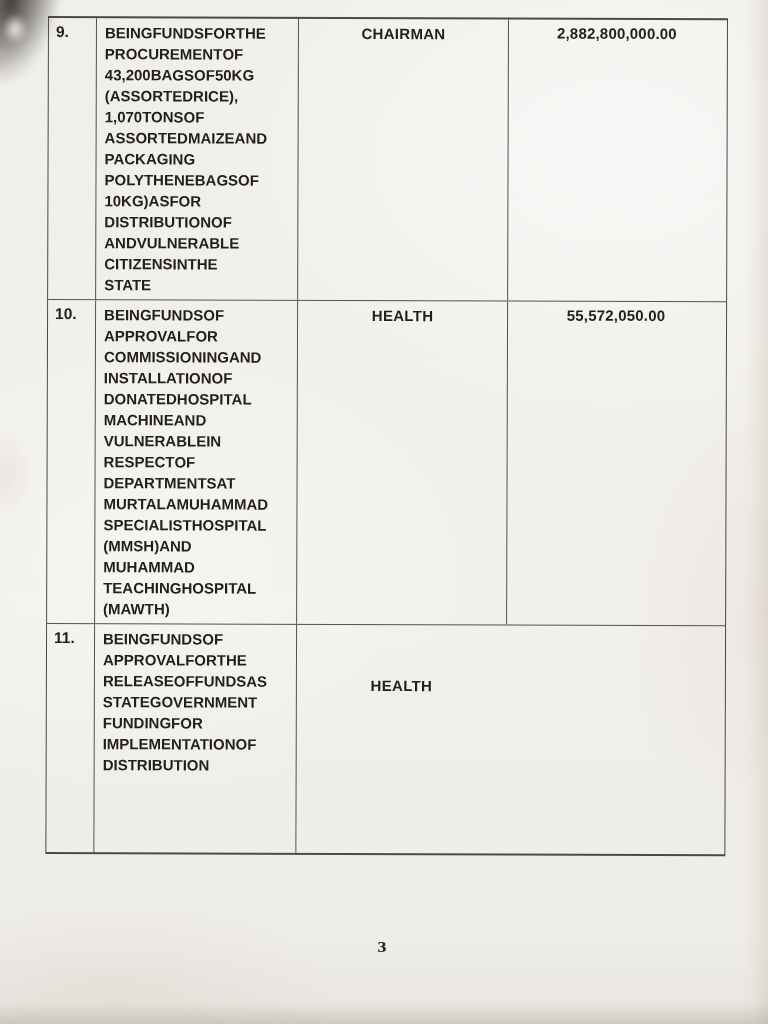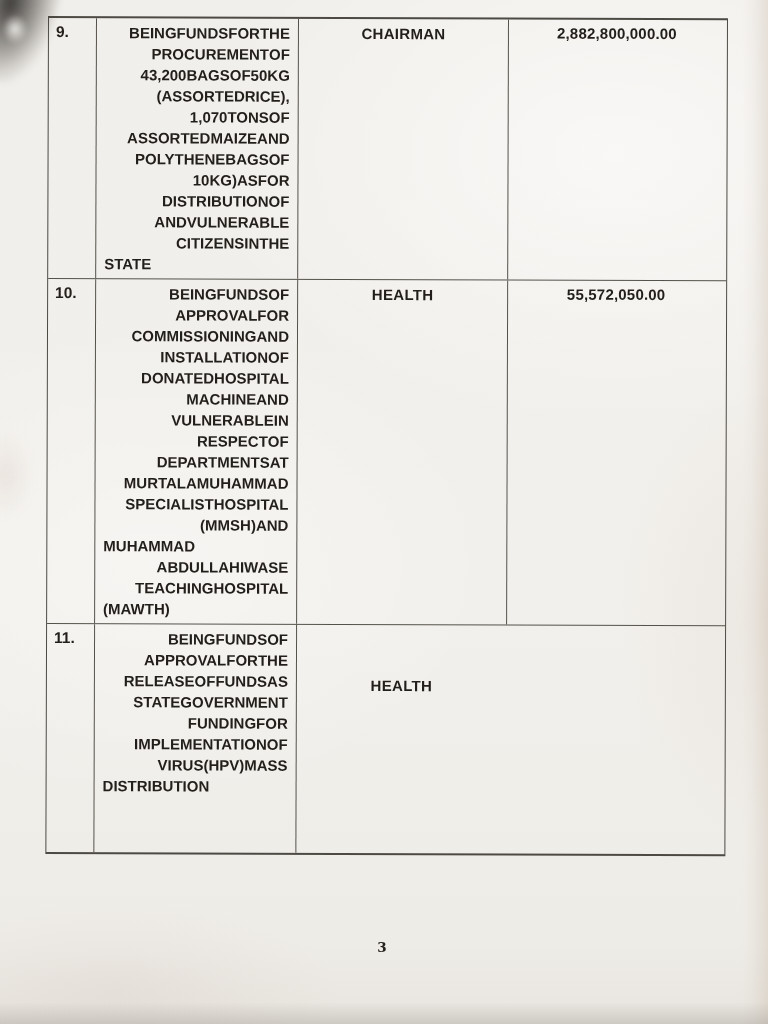--- a/index.html
+++ b/index.html
@@ -90,21 +90,21 @@
     padding: 5px 2px 0 7px;
     font-size: 15.5px;
     font-weight: bold;
   }
   .cell-desc {
     padding: 4px 8px 4px 8px;
     font-size: 15px;
     font-weight: bold;
     line-height: 21px;
   }
-  .dline { display: flex; justify-content: flex-end; }
+  .dline { display: flex; justify-content: flex-start; }
   .dline.single { justify-content: flex-start; }
   .dline span { white-space: pre; }
 
   .cell-ministry {
     padding-top: 6px;
     font-size: 15px;
     font-weight: bold;
     text-align: center;
     letter-spacing: 0.3px;
   }
@@ -166,20 +166,23 @@
           </div>
           <div class="dline">
             <span>1,070</span>
             <span>TONS</span>
             <span>OF</span>
           </div>
           <div class="dline">
             <span>ASSORTED</span>
             <span>MAIZE</span>
             <span>AND</span>
+          </div>
+          <div class="dline single">
+            <span>PACKAGING</span>
           </div>
           <div class="dline">
             <span>POLYTHENE</span>
             <span>BAGS</span>
             <span>OF</span>
           </div>
           <div class="dline">
             <span>10KG)</span>
             <span>AS</span>
             <span>FOR</span>
@@ -253,24 +256,20 @@
             <span>HOSPITAL</span>
           </div>
           <div class="dline">
             <span>(MMSH)</span>
             <span>AND</span>
           </div>
           <div class="dline single">
             <span>MUHAMMAD</span>
           </div>
           <div class="dline">
-            <span>ABDULLAHI</span>
-            <span>WASE</span>
-          </div>
-          <div class="dline">
             <span>TEACHING</span>
             <span>HOSPITAL</span>
           </div>
           <div class="dline single">
             <span>(MAWTH)</span>
           </div>
         </div>
         <div class="cell cell-ministry">HEALTH</div>
         <div class="cell cell-amount">55,572,050.00</div>
       </div>
@@ -298,25 +297,20 @@
             <span>GOVERNMENT</span>
           </div>
           <div class="dline">
             <span>FUNDING</span>
             <span>FOR</span>
           </div>
           <div class="dline">
             <span>IMPLEMENTATION</span>
             <span>OF</span>
           </div>
-          <div class="dline">
-            <span>VIRUS</span>
-            <span>(HPV)</span>
-            <span>MASS</span>
-          </div>
           <div class="dline single">
             <span>DISTRIBUTION</span>
           </div>
         </div>
         <div class="cell cell-ministry">HEALTH</div>
       </div>
     </div>
 
   <div class="page-number">3</div>
 </div>

